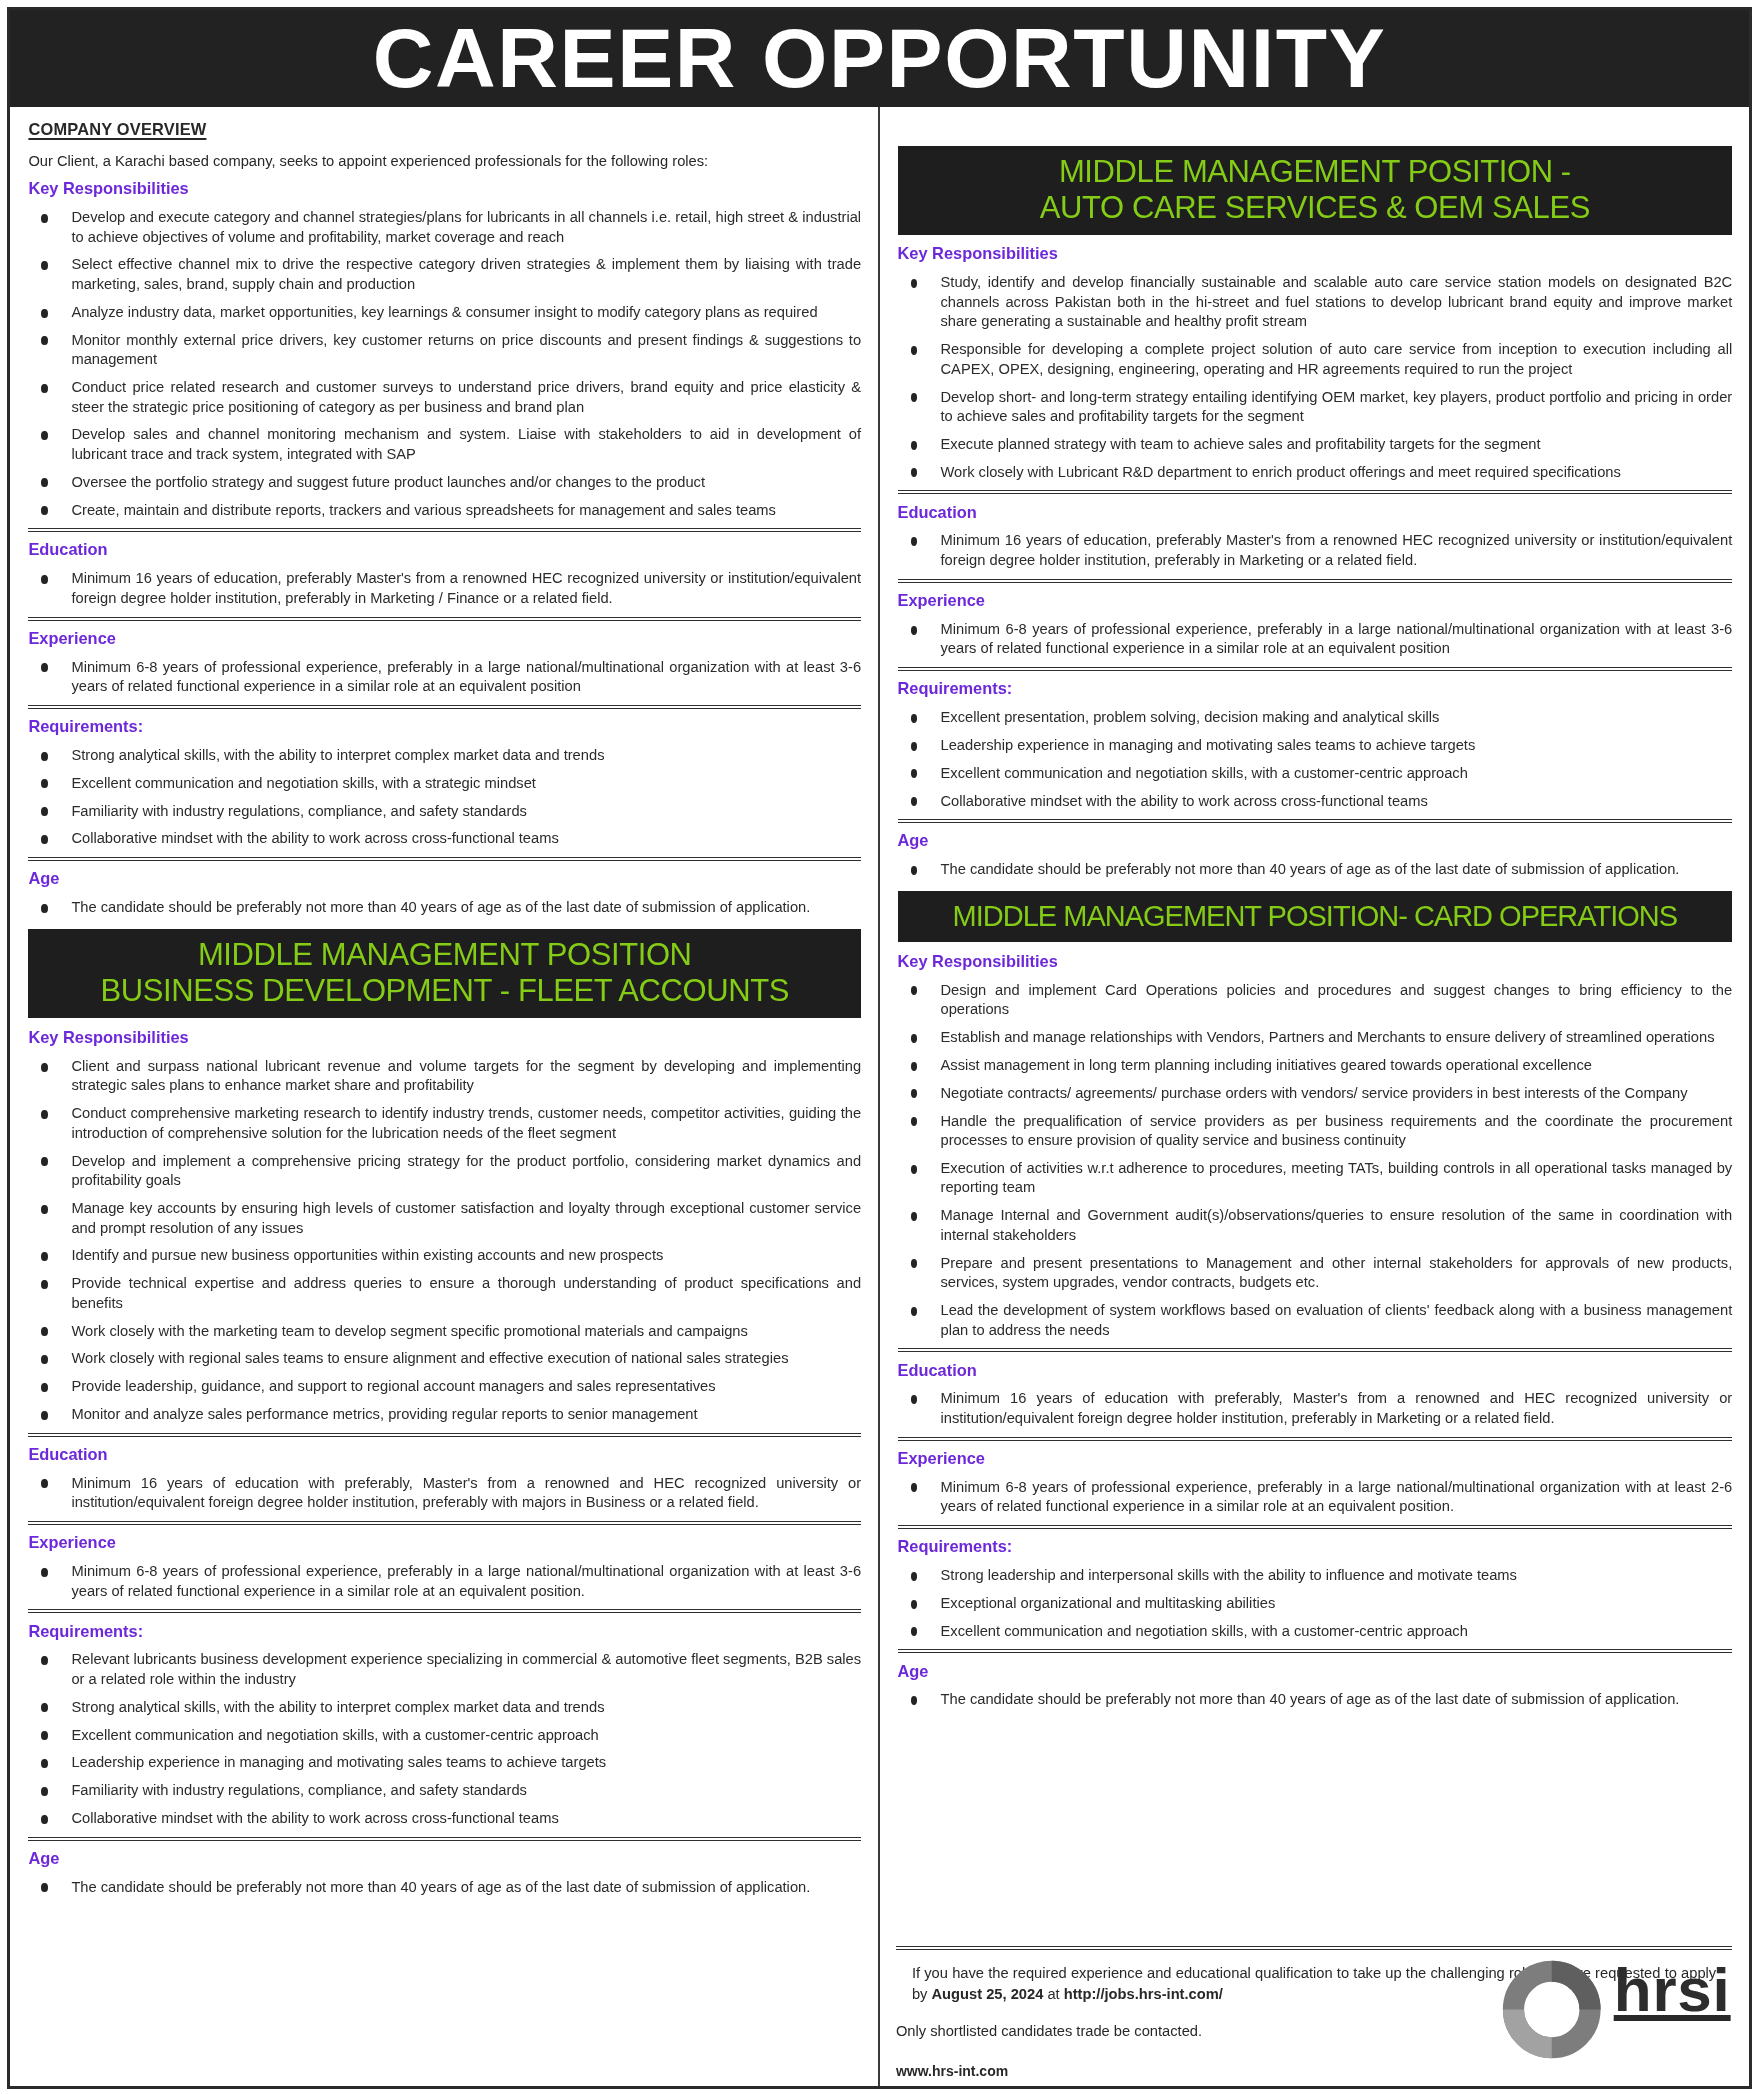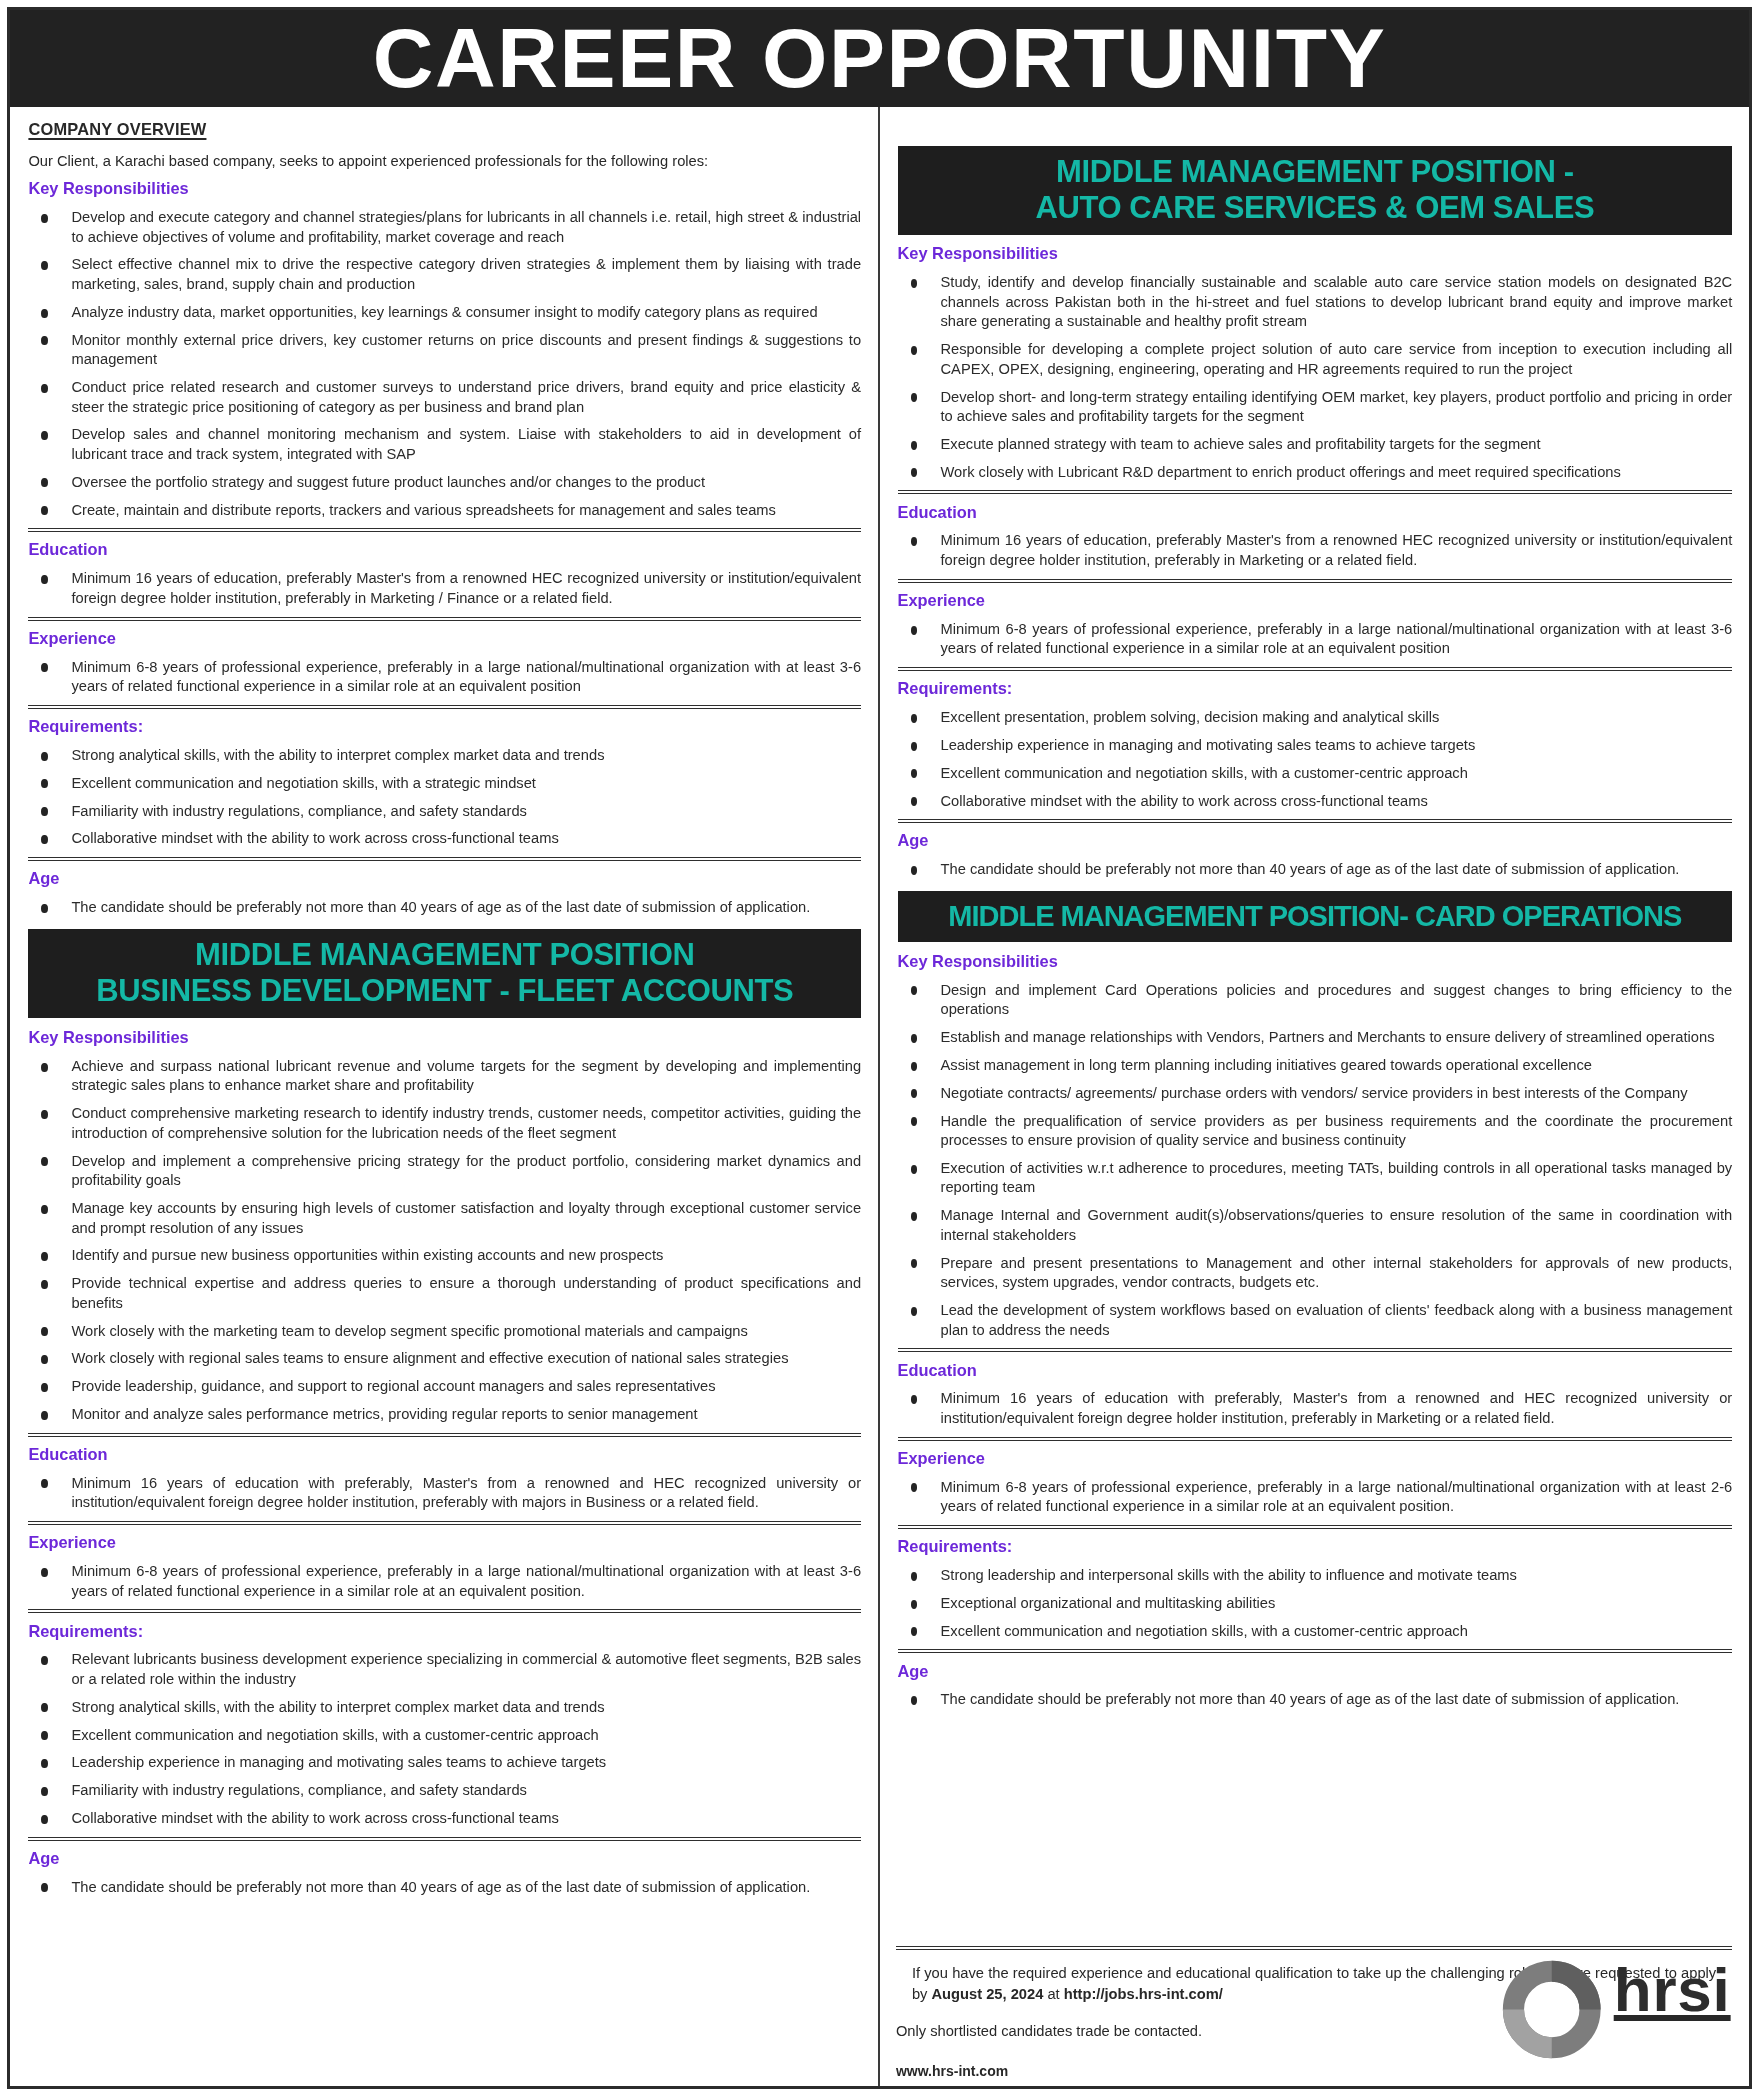--- a/index.html
+++ b/index.html
@@ -10,21 +10,21 @@
   .banner-title { color:#ffffff; font-weight:bold; font-size:84px; letter-spacing:1.6px; white-space:nowrap; }
   .columns { flex:1 1 auto; display:flex; min-height:0; }
   .col { width:50%; padding:0 16.4px 4.9px 18px; overflow:hidden; }
   .col-left { border-right:2.5px solid #3a3a3a; }
   .col-right { position:relative; }
 
   .intro { margin-top:13px; }
   .intro-heading { font-size:16.4px; font-weight:bold; letter-spacing:0.2px; text-decoration:underline; text-decoration-thickness:1.6px; text-underline-offset:3.3px; margin-bottom:13px; }
   .intro-text { font-size:14.7px; line-height:19.6px; }
 
-  .job-header { background:#1e1e1e; color:#14b8a6; font-weight:bold; text-align:center; font-size:31px; line-height:1.16; padding:8.2px 3.3px 9px; margin:11.5px 0 9.8px; letter-spacing:-0.4px; }
+  .job-header { background:#1e1e1e; color:#84cc16; font-weight:normal; text-align:center; font-size:31px; line-height:1.16; padding:8.2px 3.3px 9px; margin:11.5px 0 9.8px; letter-spacing:-0.4px; }
   .job-header.compact { font-size:29px; letter-spacing:-1px; }
   .job-header.first-right { margin-top:39px; }
   .job-header .line { display:block; white-space:nowrap; }
 
   .sub-label { font-weight:bold; font-size:16.4px; color:#6d28d9; margin:8.2px 0 9.8px; }
   .rule { border-top:4.1px double #2e2e2e; margin-top:8.2px; }
 
   .bullet { position:relative; padding-left:43px; margin-bottom:8.2px; font-size:14.7px; line-height:19.6px; text-align:justify; color:#2b2b2b; }
   .bullet::before { content:""; position:absolute; left:13px; top:5.7px; width:6.5px; height:9px; border-radius:50%; background:#242424; }
 
@@ -91,21 +91,21 @@
                 <div class="bullet">The candidate should be preferably not more than 40 years of age as of the last date of submission of application.</div>
               </div>
             </section>
             <section class="job">
               <div class="job-header">
                 <span class="line">MIDDLE MANAGEMENT POSITION</span>
                 <span class="line">BUSINESS DEVELOPMENT - FLEET ACCOUNTS</span>
               </div>
               <div class="sub-label">Key Responsibilities</div>
               <div class="bullets">
-                <div class="bullet">Achieve and surpass national lubricant revenue and volume targets for the segment by developing and implementing strategic sales plans to enhance market share and profitability</div>
+                <div class="bullet">Client and surpass national lubricant revenue and volume targets for the segment by developing and implementing strategic sales plans to enhance market share and profitability</div>
                 <div class="bullet">Conduct comprehensive marketing research to identify industry trends, customer needs, competitor activities, guiding the introduction of comprehensive solution for the lubrication needs of the fleet segment</div>
                 <div class="bullet">Develop and implement a comprehensive pricing strategy for the product portfolio, considering market dynamics and profitability goals</div>
                 <div class="bullet">Manage key accounts by ensuring high levels of customer satisfaction and loyalty through exceptional customer service and prompt resolution of any issues</div>
                 <div class="bullet">Identify and pursue new business opportunities within existing accounts and new prospects</div>
                 <div class="bullet">Provide technical expertise and address queries to ensure a thorough understanding of product specifications and benefits</div>
                 <div class="bullet">Work closely with the marketing team to develop segment specific promotional materials and campaigns</div>
                 <div class="bullet">Work closely with regional sales teams to ensure alignment and effective execution of national sales strategies</div>
                 <div class="bullet">Provide leadership, guidance, and support to regional account managers and sales representatives</div>
                 <div class="bullet">Monitor and analyze sales performance metrics, providing regular reports to senior management</div>
               </div>

